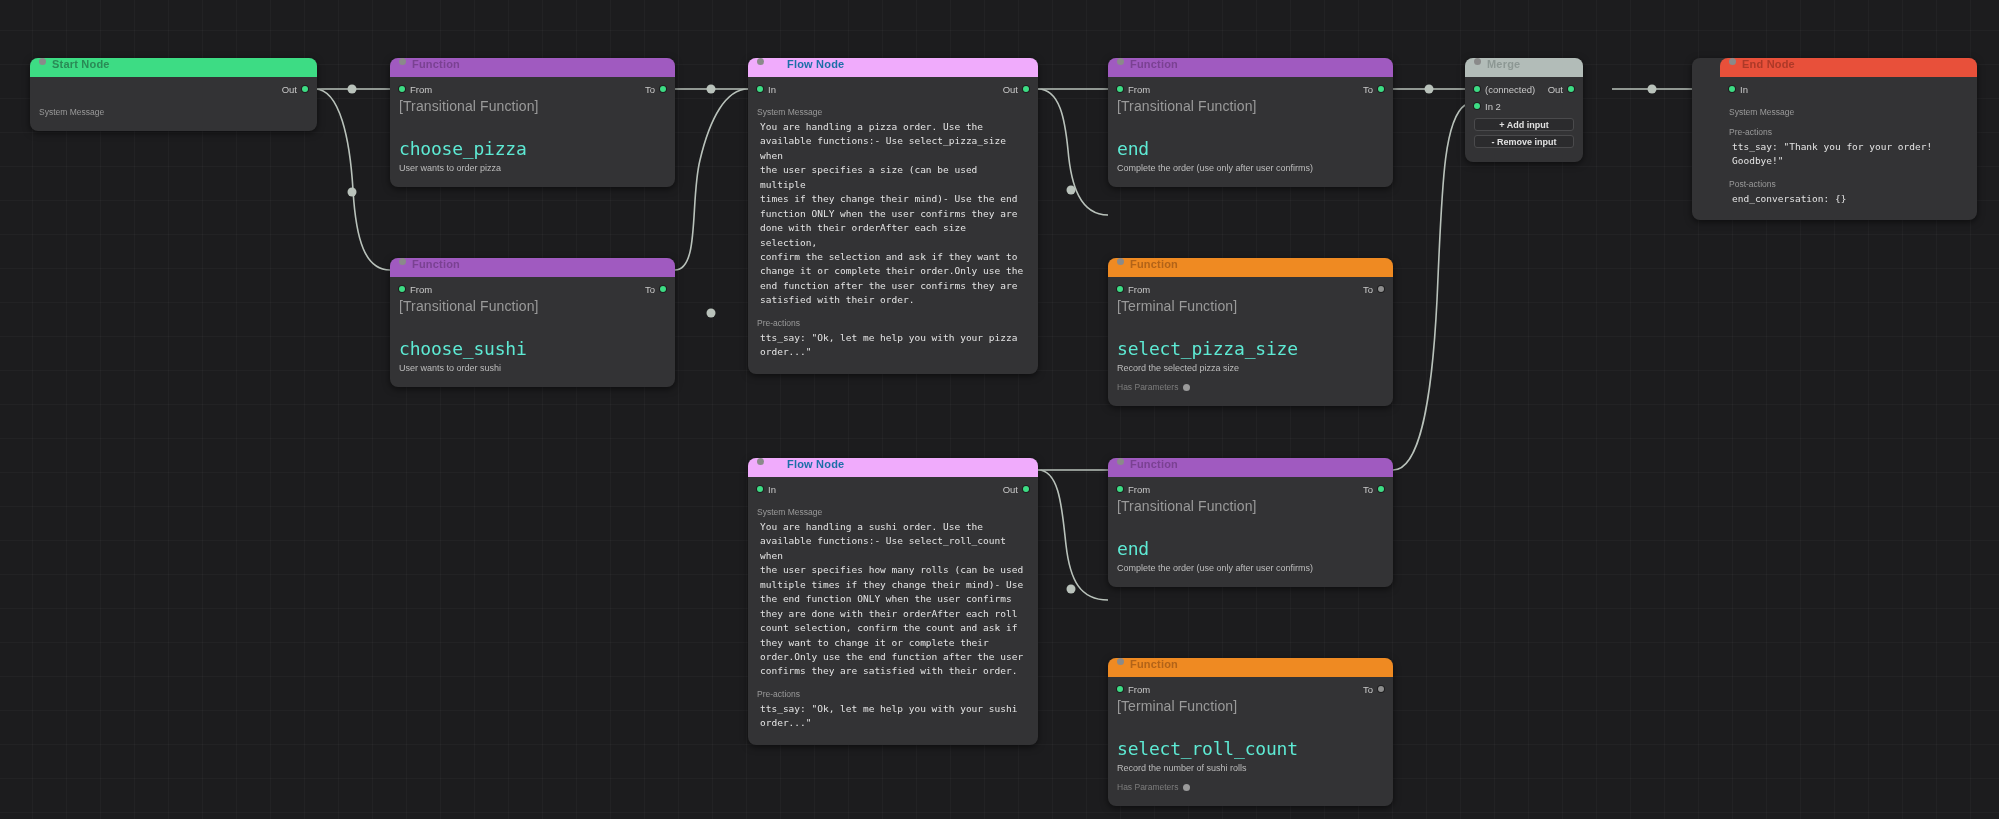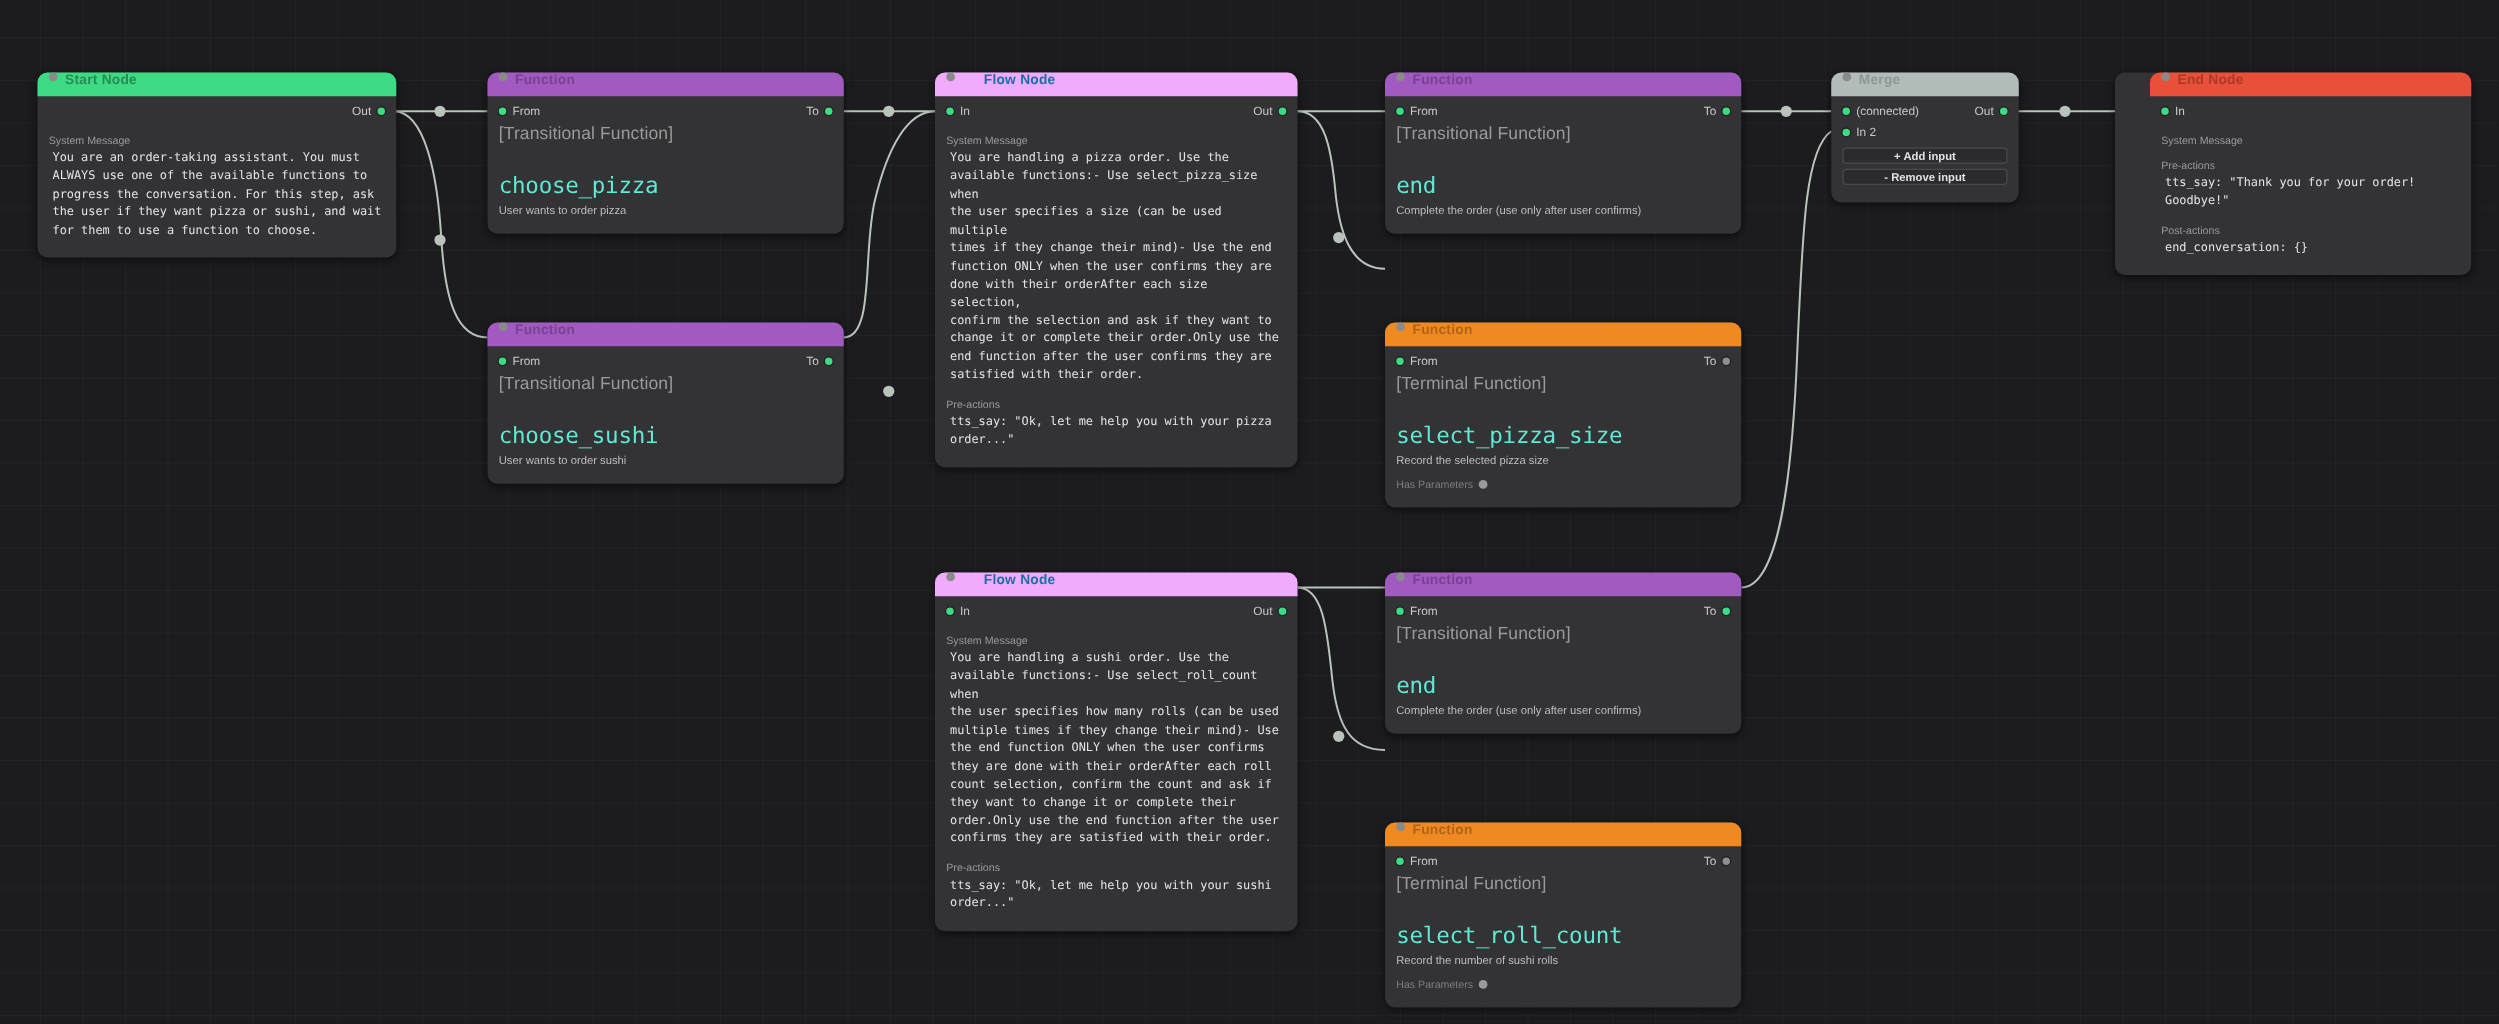--- a/index.html
+++ b/index.html
@@ -151,25 +151,20 @@
     </div>
     <div class="node-body">
       <div class="portrow">
         <span class="port-l"></span>
         <span class="port-r">
           <span>Out</span>
           <span class="dot"></span>
         </span>
       </div>
       <div class="seclabel">System Message</div>
-      <div class="sectext">You are an order-taking assistant. You must
-ALWAYS use one of the available functions to
-progress the conversation. For this step, ask
-the user if they want pizza or sushi, and wait
-for them to use a function to choose.</div>
       <div class="pad-b"></div>
     </div>
   </div>
 
   <div class="node" style="left:390px; top:58px; width:285px;">
     <div class="node-header hdr-purple">
       <span class="hdr-dot"></span>
       <span>Function</span>
     </div>
     <div class="node-body">
@@ -374,21 +369,21 @@
       <div class="fname">select_roll_count</div>
       <div class="fdesc">Record the number of sushi rolls</div>
       <div class="hasparams">
         <span>Has Parameters</span>
         <span class="pdot"></span>
       </div>
       <div class="pad-b"></div>
     </div>
   </div>
 
-  <div class="node" style="left:1465px; top:58px; width:150px;">
+  <div class="node" style="left:1465px; top:58px; width:118px;">
     <div class="node-header hdr-gray">
       <span class="hdr-dot"></span>
       <span>Merge</span>
     </div>
     <div class="node-body">
       <div class="portrow">
         <span class="port-l">
           <span class="dot"></span>
           <span>(connected)</span>
         </span>

